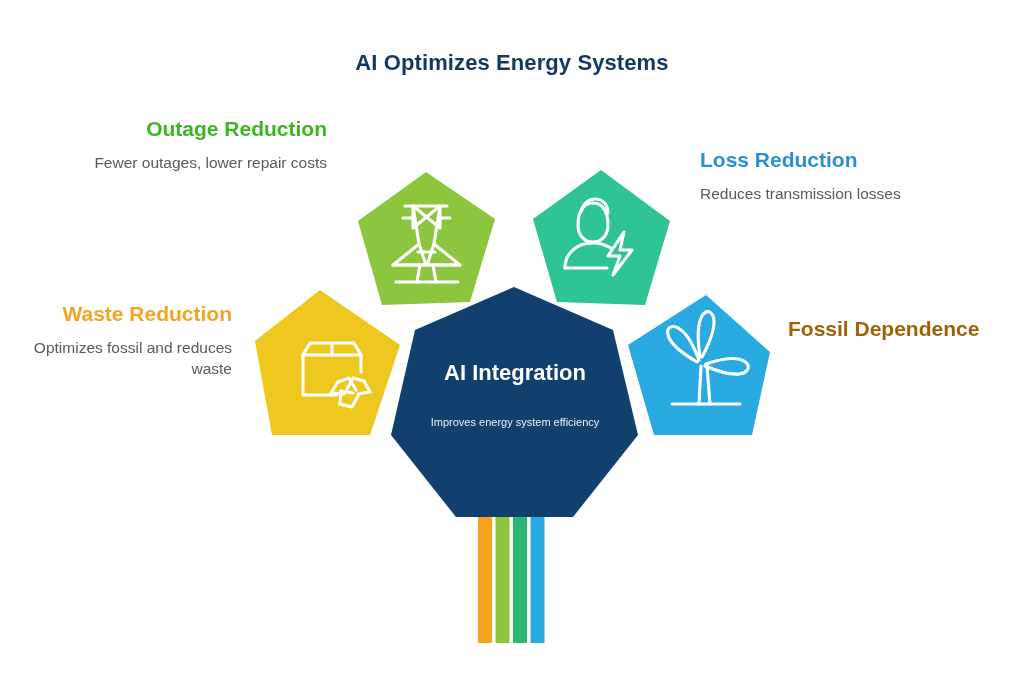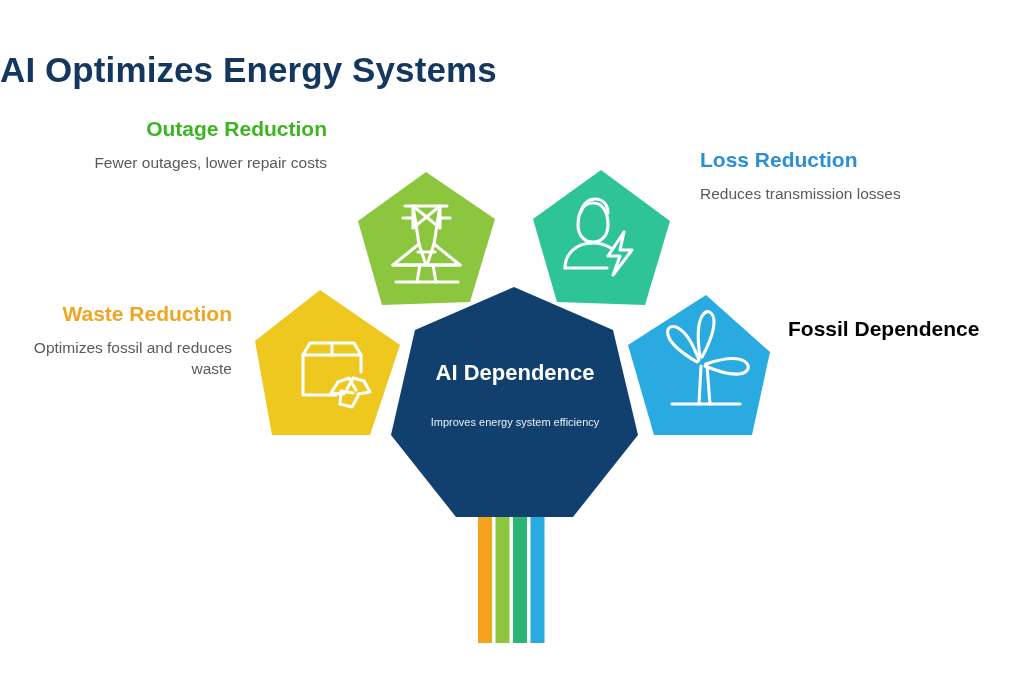--- a/index.html
+++ b/index.html
@@ -19,22 +19,22 @@
     width: 1024px;
     height: 683px;
   }
 
   
   .page-title {
     position: absolute;
     left: 0;
     top: 50px;
     width: 1024px;
-    text-align: left;
-    font-size: 35px;
+    text-align: center;
+    font-size: 22px;
     font-weight: bold;
     color: #13375e;
     letter-spacing: 0.1px;
   }
 
   
   .label-block {
     position: absolute;
   }
   .label-title {
@@ -165,36 +165,36 @@
         <line x1="672" y1="404" x2="740" y2="404"></line>
       </g>
     </g>
 
     <g>
       <polygon fill="#11406e" points="514,287 613,330 638,435 573,517 456,517 391,435 415,330"></polygon>
     </g>
   </svg>
 
   <div class="hub-text">
-    <div class="hub-title">AI Dependence</div>
+    <div class="hub-title">AI Integration</div>
     <div class="hub-desc">Improves energy system efficiency</div>
   </div>
 
   <div class="label-block align-left" id="block-loss">
     <div class="label-title" style="color:#2a8fd4">Loss Reduction</div>
     <div class="label-desc">Reduces transmission losses</div>
   </div>
 
   <div class="label-block align-right" id="block-outage">
     <div class="label-title" style="color:#3cb521">Outage Reduction</div>
     <div class="label-desc">Fewer outages, lower repair costs</div>
   </div>
 
   <div class="label-block align-right" id="block-waste">
     <div class="label-title" style="color:#f0a623">Waste Reduction</div>
     <div class="label-desc">Optimizes fossil and reduces waste</div>
   </div>
 
   <div class="label-block align-left" id="block-fossil">
-    <div class="label-title" style="color:#000000">Fossil Dependence</div>
+    <div class="label-title" style="color:#a16207">Fossil Dependence</div>
   </div>
 
 </div>
 
 </body></html>

